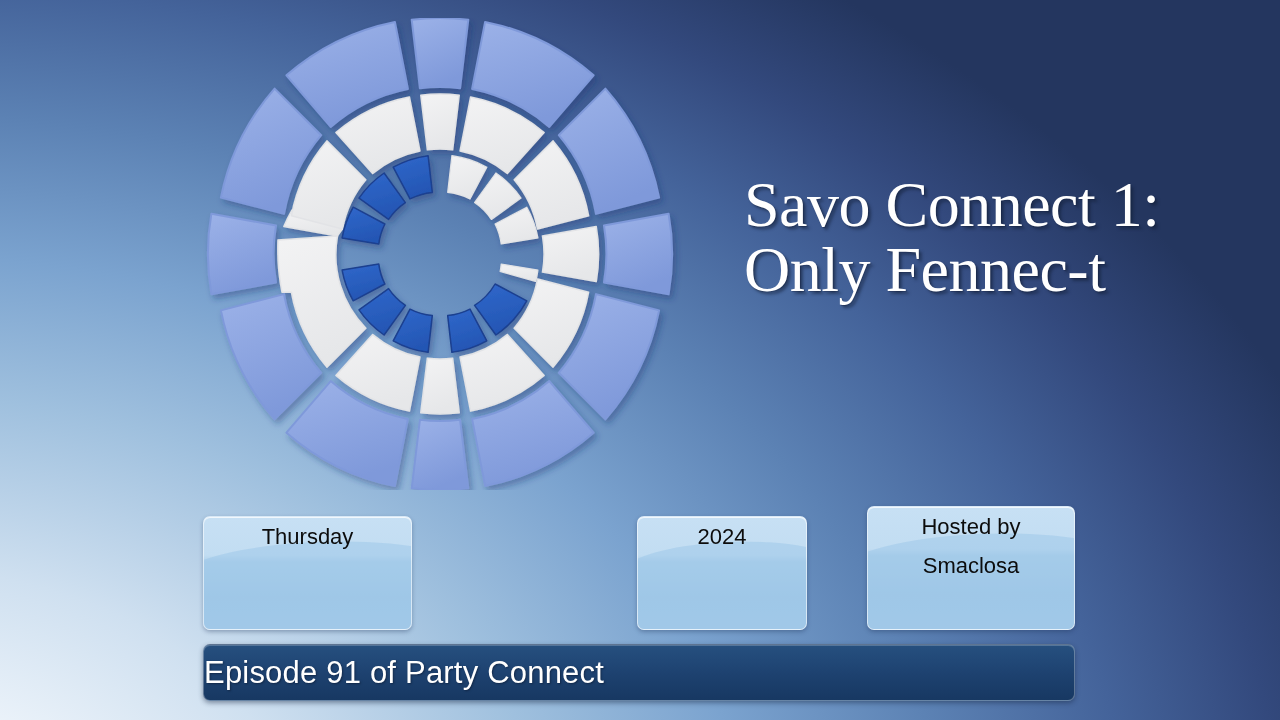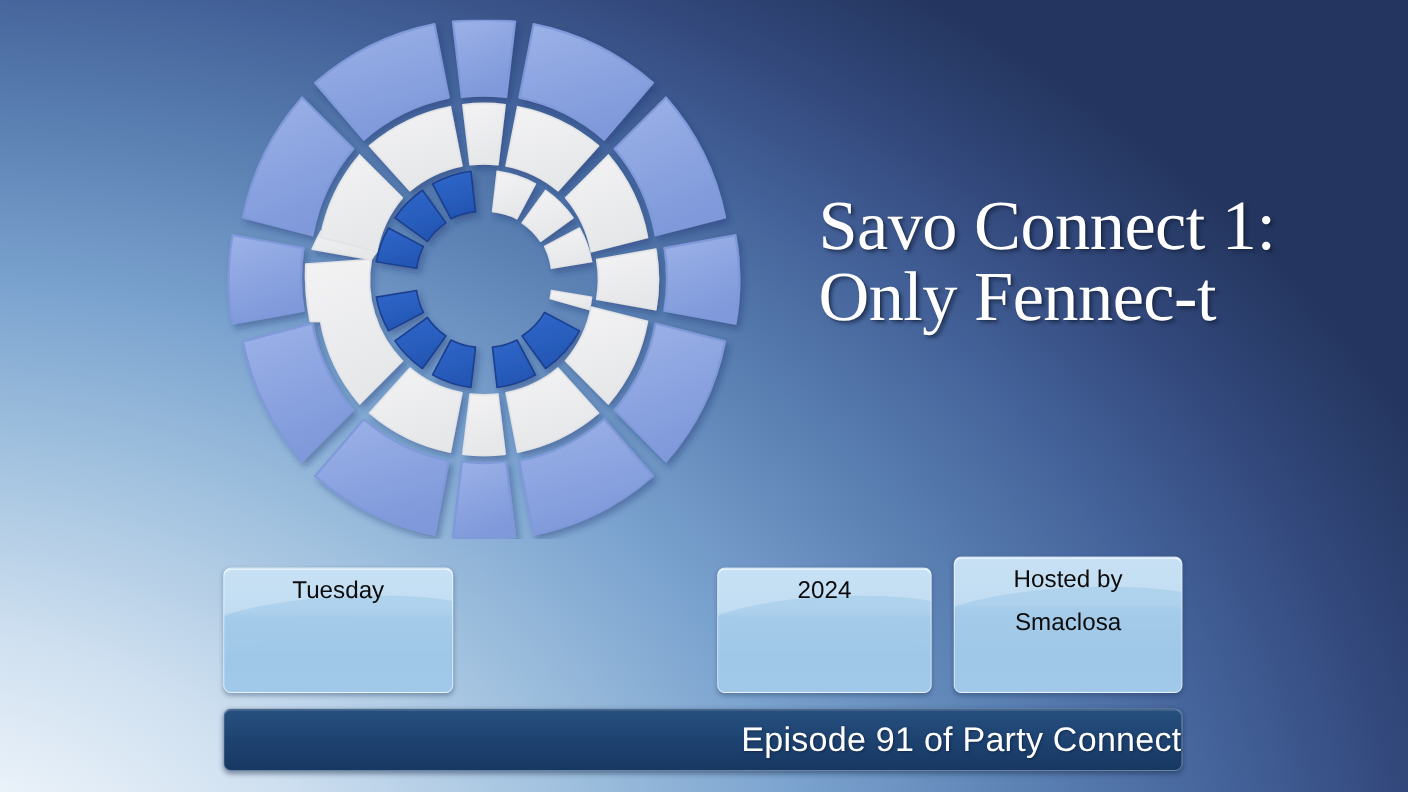--- a/index.html
+++ b/index.html
@@ -103,40 +103,40 @@
     position: relative;
     z-index: 2;
     color: #0c0c0c;
     font-size: 22px;
     text-align: center;
     line-height: 1.78;
     white-space: pre-line;
   }
   #info-box-0 { left: 0px;   width: 209px; }
   #info-box-1 { left: 222px; width: 211px; }
-  #info-box-2 { left: 449px; width: 195px; }
+  #info-box-2 { left: 434px; width: 170px; }
   #info-box-3 { left: 664px; width: 208px; height: 124px; }
 
   
   #banner {
     position: absolute;
     left: 203px;
     top: 644px;
     width: 872px;
     height: 57px;
     border-radius: 7px;
     box-sizing: border-box;
     background: linear-gradient(180deg, #26507f 0%, #1d416f 55%, #173862 100%);
     border: 1px solid rgba(255,255,255,0.30);
     box-shadow:
       0 2px 5px rgba(20,36,64,0.45),
       inset 0 1px 0 rgba(255,255,255,0.22);
     display: flex;
     align-items: center;
-    justify-content: flex-end;
+    justify-content: flex-start;
   }
   #banner .banner-label {
     color: #ffffff;
     font-size: 31px;
     letter-spacing: 0.2px;
     text-shadow: 1px 1px 2px rgba(10,20,40,0.5);
   }
 </style>
 </head>
 <body>
@@ -216,21 +216,21 @@
         </g>
       </g>
     </svg>
   </div>
 
   <div id="title">Savo Connect 1:
 Only Fennec-t</div>
 
   <div id="info-row">
     <div class="info-box" id="info-box-0">
-      <span class="ib-label">Tuesday</span>
+      <span class="ib-label">Thursday</span>
     </div>
     <div class="info-box" id="info-box-2">
       <span class="ib-label">2024</span>
     </div>
     <div class="info-box" id="info-box-3">
       <span class="ib-label">Hosted by
 Smaclosa</span>
     </div>
   </div>
 

